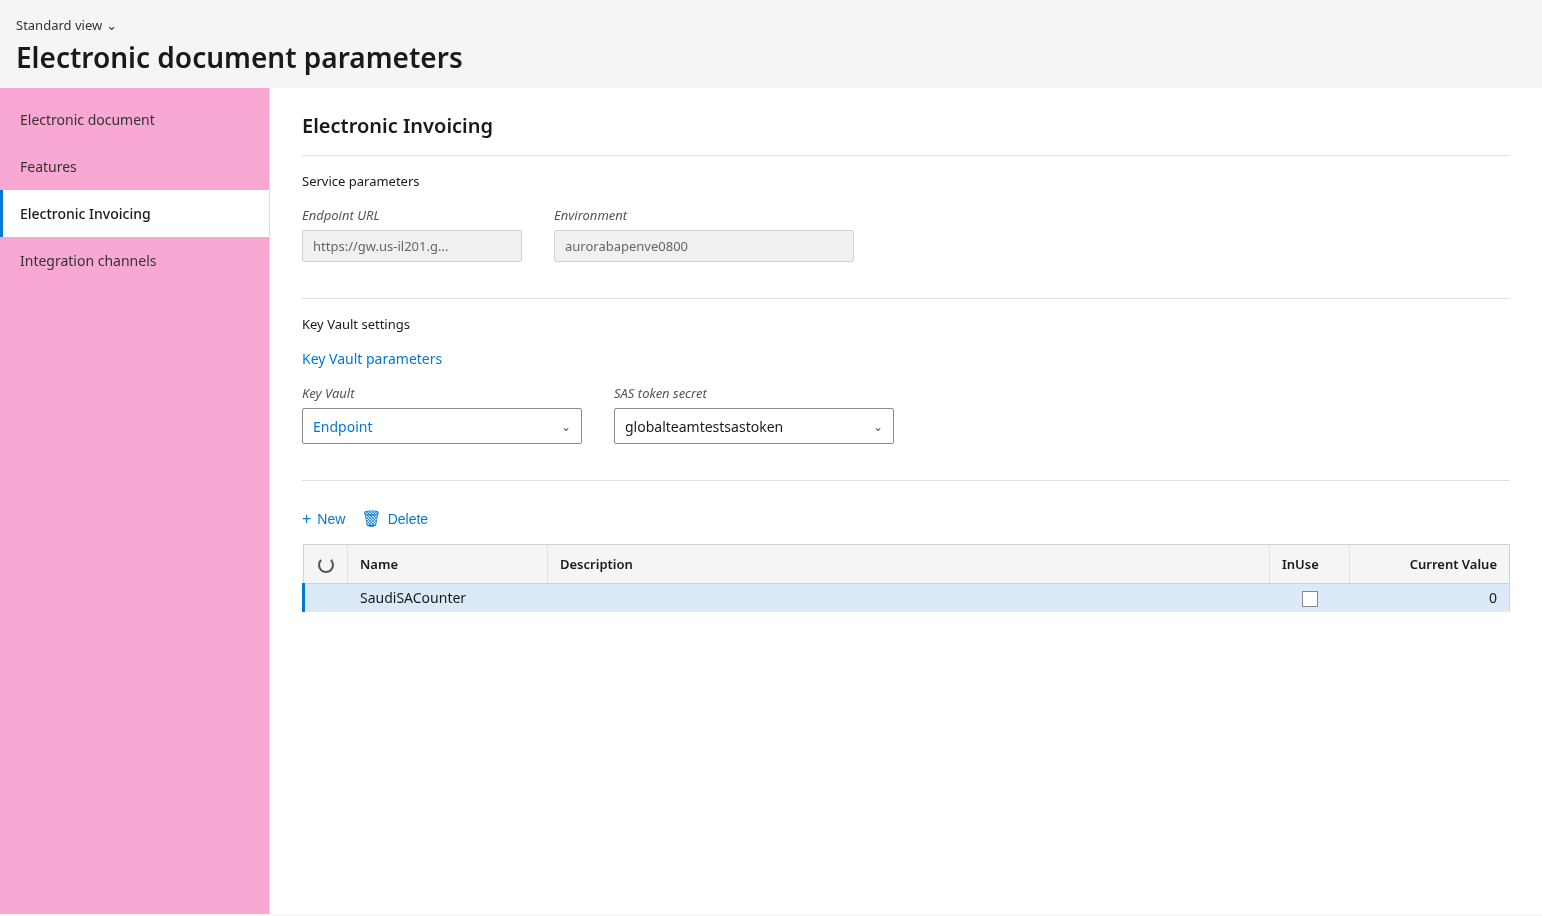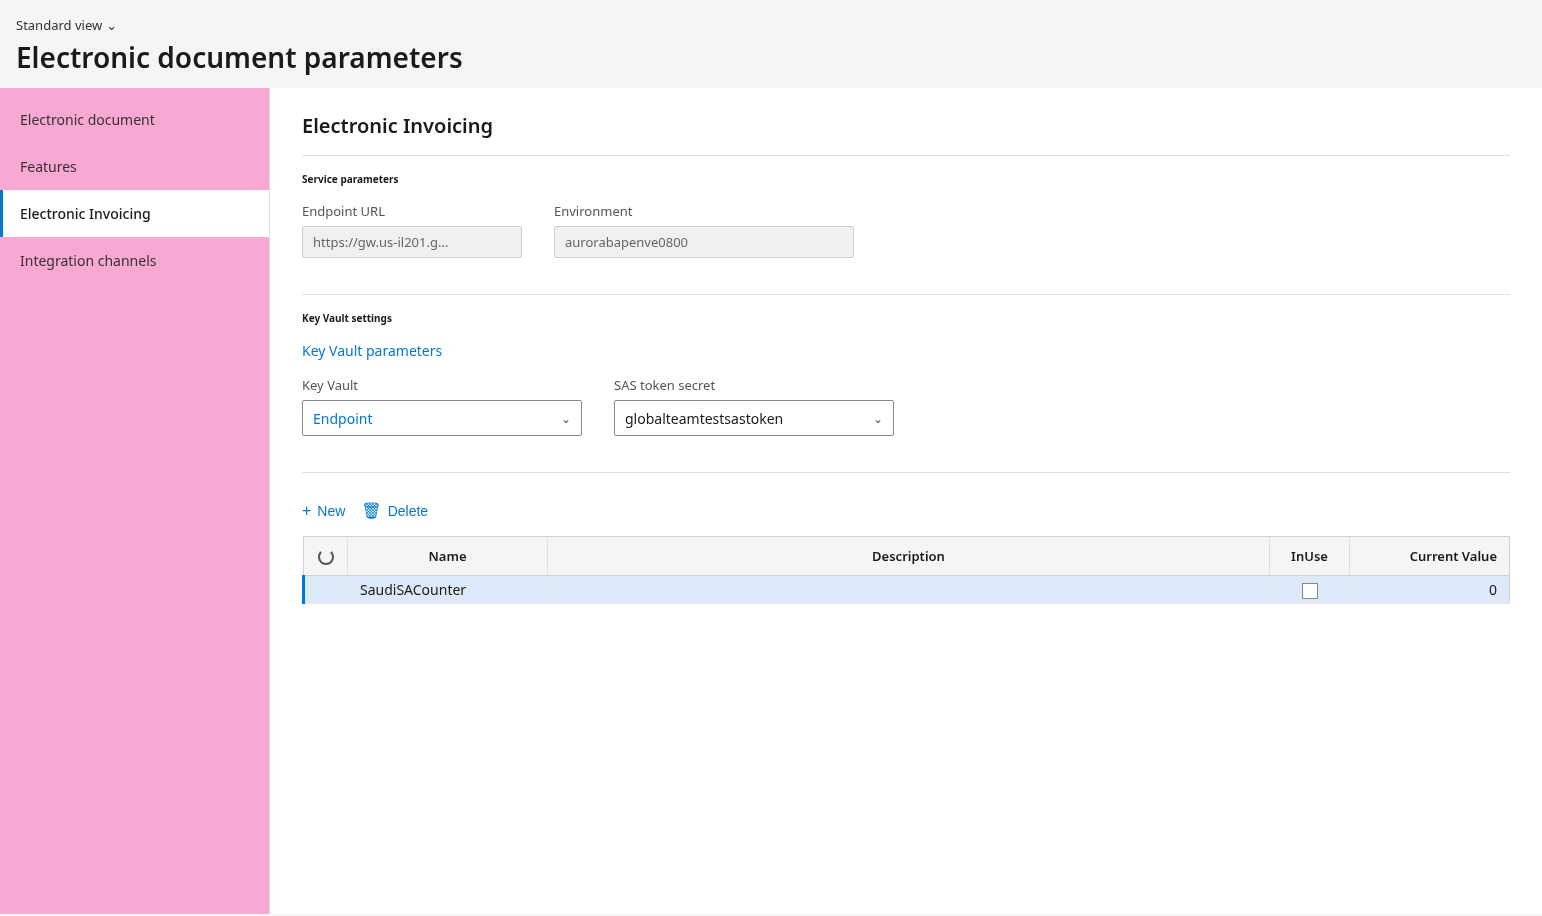--- a/index.html
+++ b/index.html
@@ -83,42 +83,43 @@
       padding: 0 32px 24px 32px;
     }
 
     .section-divider {
       border: none;
       border-top: 1px solid #e0e0e0;
       margin: 0 0 16px 0;
     }
 
     .section-title {
-      font-size: 10px;
-      font-weight: 700;
+      font-size: 13px;
+      font-weight: 400;
       margin-bottom: 16px;
       color: #1a1a1a;
     }
 
     .form-row {
       display: flex;
       gap: 32px;
       margin-bottom: 12px;
     }
 
     .form-field {
       display: flex;
       flex-direction: column;
       gap: 6px;
       flex: 0 0 auto;
     }
 
     .field-label {
       font-size: 13px;
       color: #555;
+      font-style: italic;
     }
 
     .field-input {
       background: #f0f0f0;
       border: 1px solid #d0d0d0;
       padding: 6px 10px;
       font-size: 13px;
       color: #666;
       width: 220px;
       height: 32px;
@@ -190,21 +191,21 @@
     }
 
     
     .data-table {
       width: 100%;
       border-collapse: collapse;
       border: 1px solid #d0d0d0;
     }
     .data-table th {
       background: #f5f5f5;
-      text-align: center;
+      text-align: left;
       padding: 10px 12px;
       font-size: 13px;
       font-weight: 600;
       color: #1a1a1a;
       border-bottom: 1px solid #d0d0d0;
       border-right: 1px solid #e0e0e0;
     }
     .data-table th:last-child {
       border-right: none;
       text-align: right;

